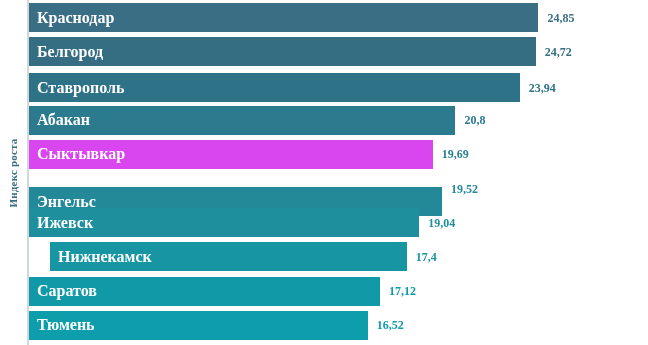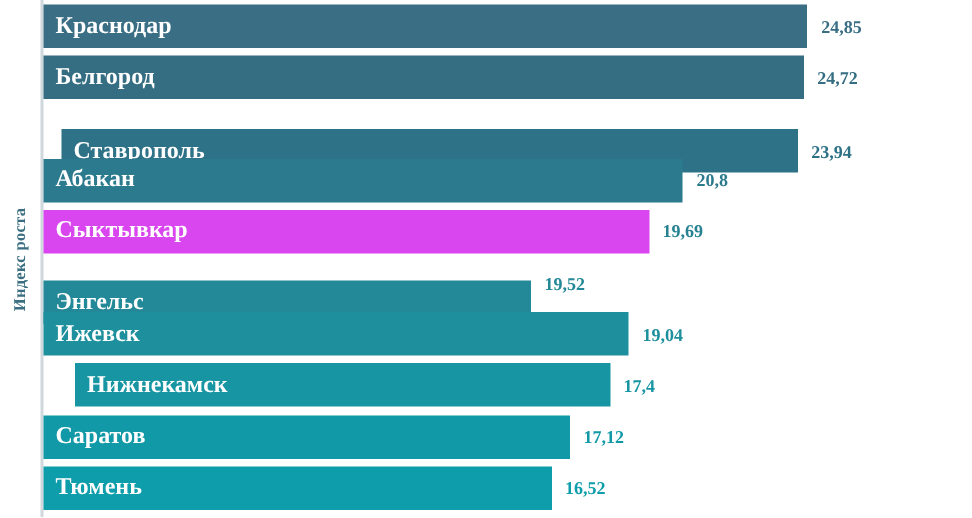--- a/index.html
+++ b/index.html
@@ -103,40 +103,40 @@
           <span class="bar-label">Краснодар</span>
         </div>
         <span class="value-label" style="color: rgb(58, 110, 132);">24,85</span>
       </div>
       <div class="row" style="top: 37.2px;">
         <div class="bar" style="width: 506.76px; background: rgb(53, 110, 130);">
           <span class="bar-label">Белгород</span>
         </div>
         <span class="value-label" style="color: rgb(53, 110, 130);">24,72</span>
       </div>
-      <div class="row" style="top: 86px; margin-left: 12px;">
+      <div class="row" style="top: 73px;">
         <div class="bar" style="width: 490.77px; background: rgb(46, 114, 135);">
           <span class="bar-label">Ставрополь</span>
         </div>
         <span class="value-label" style="color: rgb(46, 114, 135);">23,94</span>
       </div>
       <div class="row" style="top: 105.6px;">
         <div class="bar" style="width: 426.4px; background: rgb(43, 122, 141);">
           <span class="bar-label">Абакан</span>
         </div>
         <span class="value-label" style="color: rgb(43, 122, 141);">20,8</span>
       </div>
       <div class="row" style="top: 139.8px;">
         <div class="bar" style="width: 403.645px; background: #d946ef;">
           <span class="bar-label">Сыктывкар</span>
         </div>
         <span class="value-label" style="color: rgb(39, 130, 145);">19,69</span>
       </div>
       <div class="row" style="top: 174px;">
-        <div class="bar" style="width: 325px; background: rgb(35, 136, 151); margin-top: 26px;">
+        <div class="bar" style="width: 413px; background: rgb(35, 136, 151); margin-top: 26px;">
           <span class="bar-label">Энгельс</span>
         </div>
         <span class="value-label" style="color: rgb(35, 136, 151);">19,52</span>
       </div>
       <div class="row" style="top: 208.2px;">
         <div class="bar" style="width: 390.32px; background: rgb(30, 143, 156);">
           <span class="bar-label">Ижевск</span>
         </div>
         <span class="value-label" style="color: rgb(30, 143, 156);">19,04</span>
       </div>

